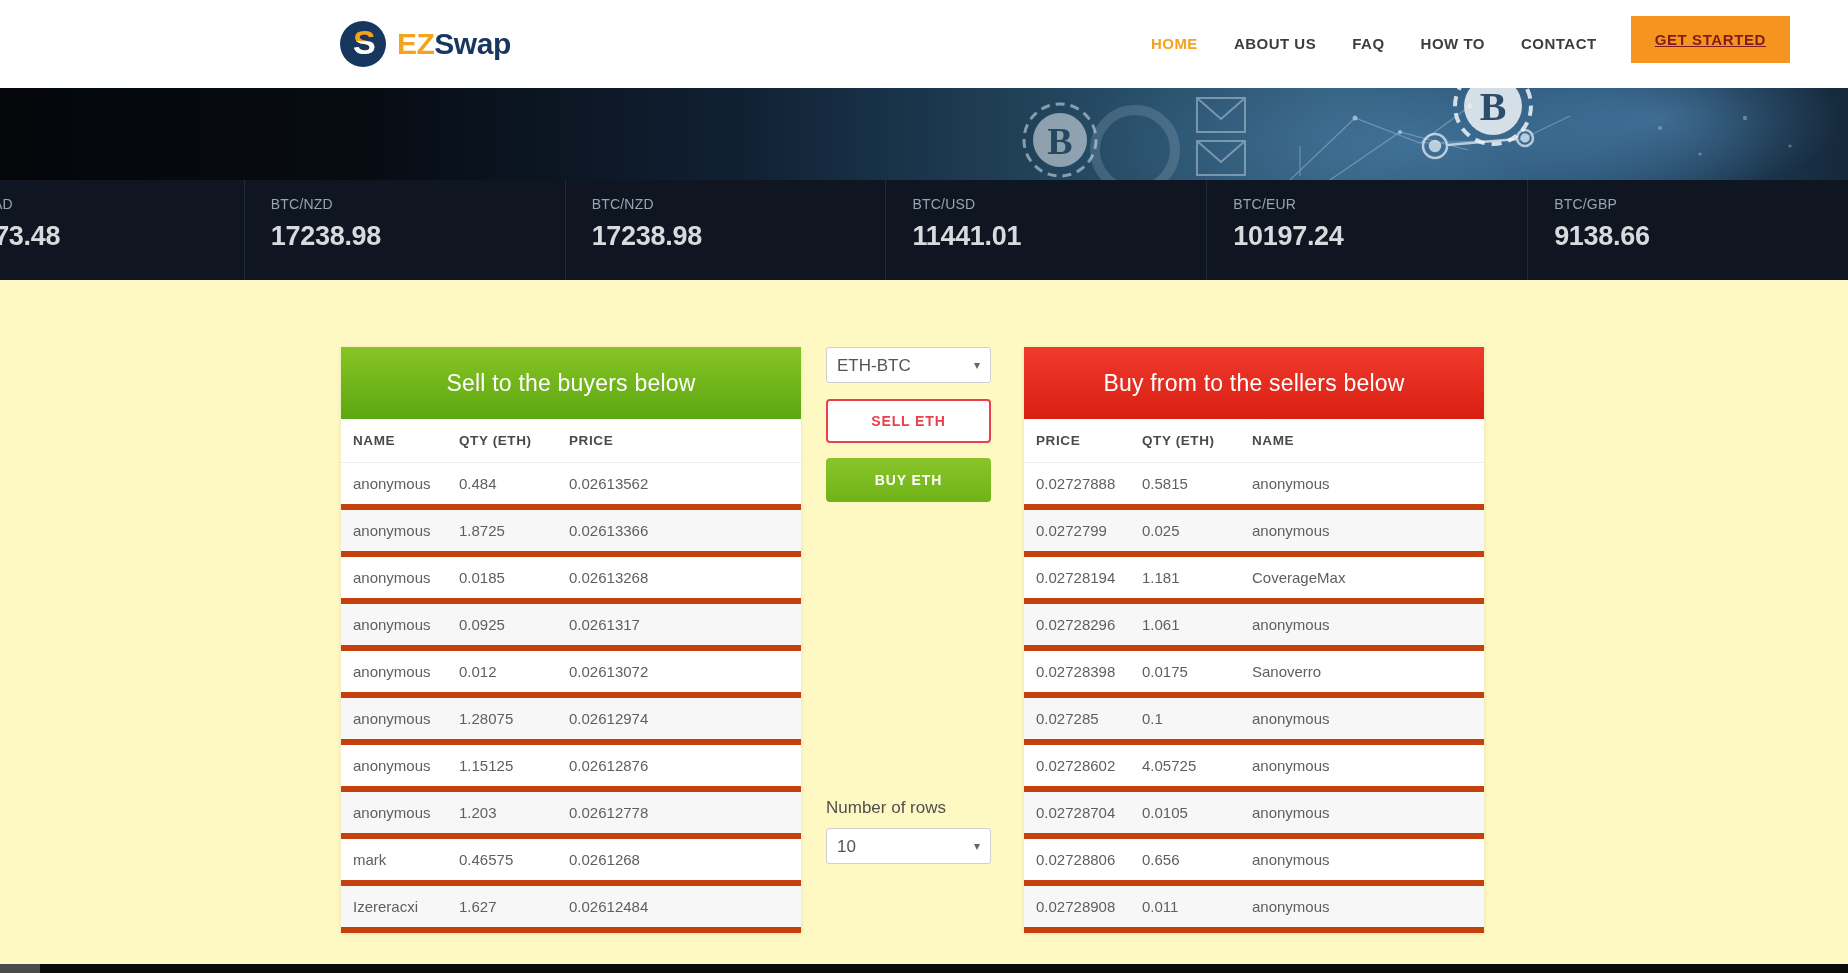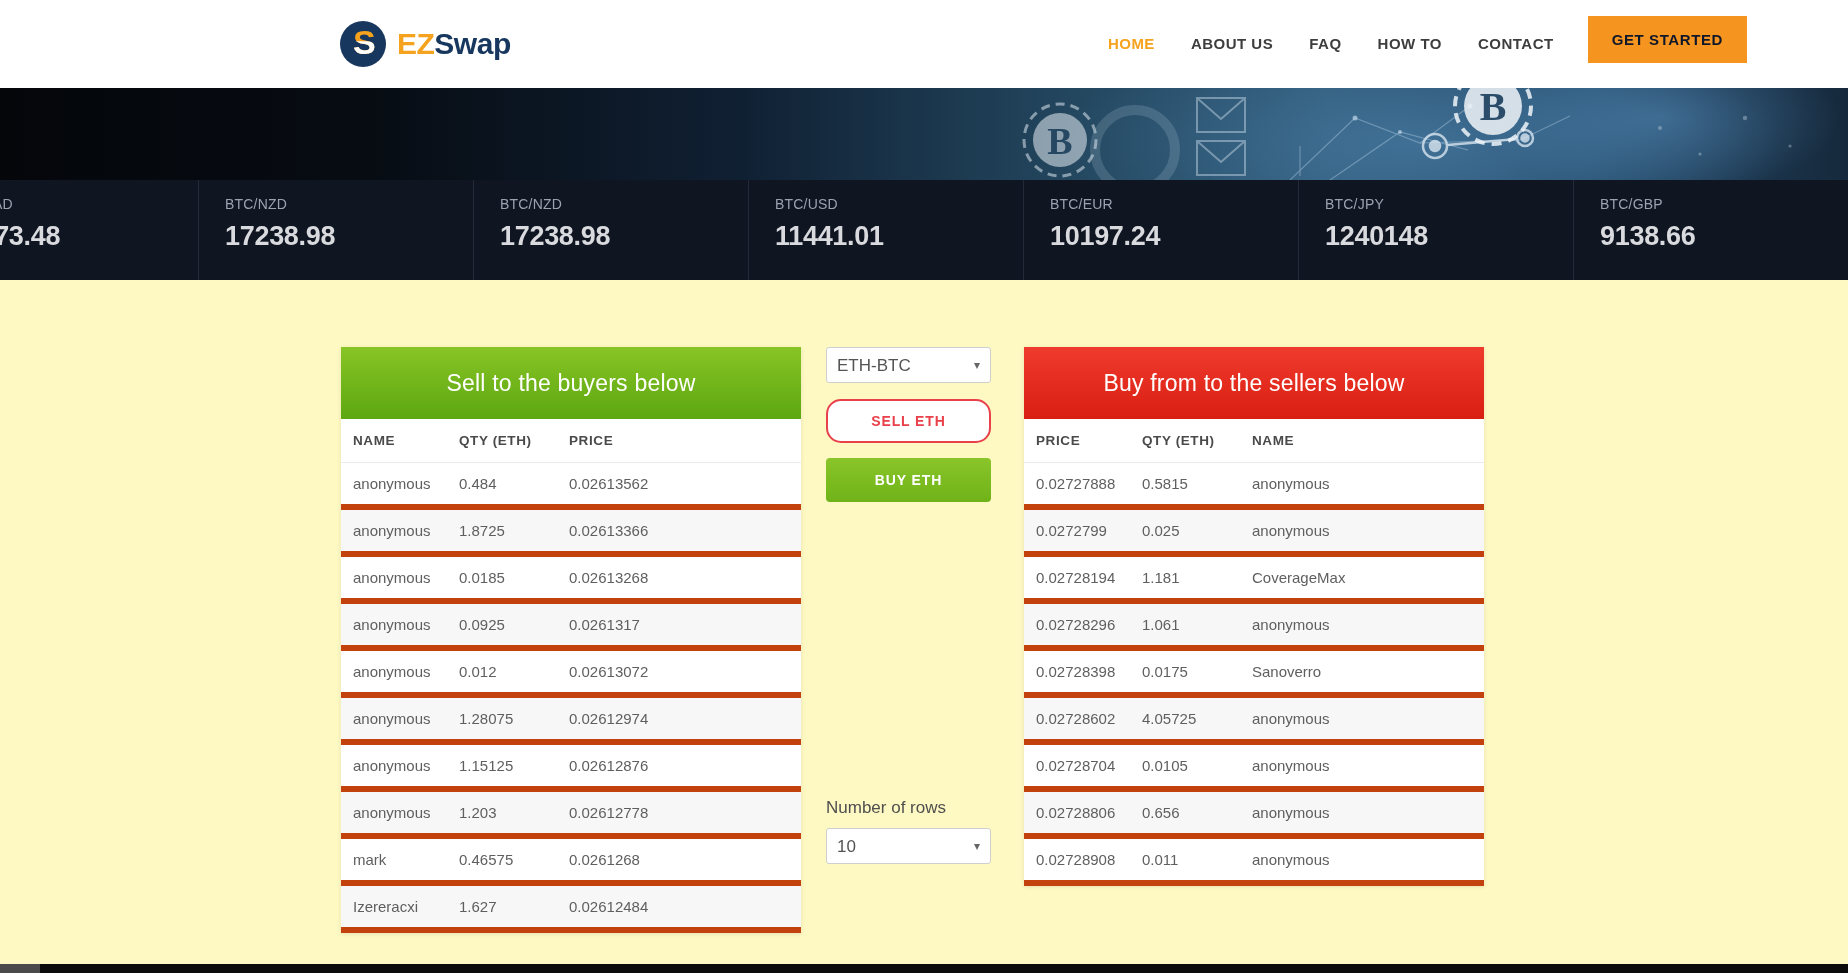--- a/index.html
+++ b/index.html
@@ -90,32 +90,33 @@
     letter-spacing: 0.5px;
     color: #3d3d3d;
     text-decoration: none;
     padding: 0 18px;
     white-space: nowrap;
     line-height: 56px;
   }
   .nav-link.active { color: #f5a21e; }
   .cta-button {
     background: #f5941f;
-    color: #0f172a;
+    color: #7f1d1d;
     font-size: 15px;
     font-weight: 700;
     letter-spacing: 0.6px;
     border: none;
     height: 47px;
     padding: 0 24px;
     margin-left: 16px;
-    margin-right: 101px;
+    margin-right: 58px;
     cursor: pointer;
     font-family: "Liberation Sans", sans-serif;
     white-space: nowrap;
+    text-decoration: underline;
   }
 
   
   .hero {
     position: absolute;
     top: 88px; left: 0;
     width: 1848px;
     height: 92px;
     overflow: hidden;
     background:
@@ -254,21 +255,21 @@
     font-size: 12px;
     pointer-events: none;
   }
 
   .btn-sell {
     width: 165px;
     height: 44px;
     margin-top: 16px;
     background: #ffffff;
     border: 2px solid #e8414b;
-    border-radius: 15px;
+    border-radius: 4px;
     color: #e8414b;
     font-size: 14px;
     font-weight: 700;
     letter-spacing: 0.9px;
     cursor: pointer;
     font-family: "Liberation Sans", sans-serif;
   }
   .btn-buy {
     width: 165px;
     height: 44px;
@@ -425,24 +426,20 @@
     </div>
     <div class="ticker-item">
       <div class="ticker-pair">BTC/USD</div>
       <div class="ticker-price">11441.01</div>
     </div>
     <div class="ticker-item">
       <div class="ticker-pair">BTC/EUR</div>
       <div class="ticker-price">10197.24</div>
     </div>
     <div class="ticker-item">
-      <div class="ticker-pair">BTC/JPY</div>
-      <div class="ticker-price">1240148</div>
-    </div>
-    <div class="ticker-item">
       <div class="ticker-pair">BTC/GBP</div>
       <div class="ticker-price">9138.66</div>
     </div>
   </div>
 
   <div class="content">
 
     <div class="panel panel-left">
       <div class="panel-head head-green">Sell to the buyers below</div>
       <table class="order-table">
@@ -557,20 +554,25 @@
             <td class="col-pad-1">0.02728296</td>
             <td class="col-pad-2">1.061</td>
             <td class="col-pad-3">anonymous</td>
           </tr>
           <tr>
             <td class="col-pad-1">0.02728398</td>
             <td class="col-pad-2">0.0175</td>
             <td class="col-pad-3">Sanoverro</td>
           </tr>
           <tr>
+            <td class="col-pad-1">0.027285</td>
+            <td class="col-pad-2">0.1</td>
+            <td class="col-pad-3">anonymous</td>
+          </tr>
+          <tr>
             <td class="col-pad-1">0.02728602</td>
             <td class="col-pad-2">4.05725</td>
             <td class="col-pad-3">anonymous</td>
           </tr>
           <tr>
             <td class="col-pad-1">0.02728704</td>
             <td class="col-pad-2">0.0105</td>
             <td class="col-pad-3">anonymous</td>
           </tr>
           <tr>

